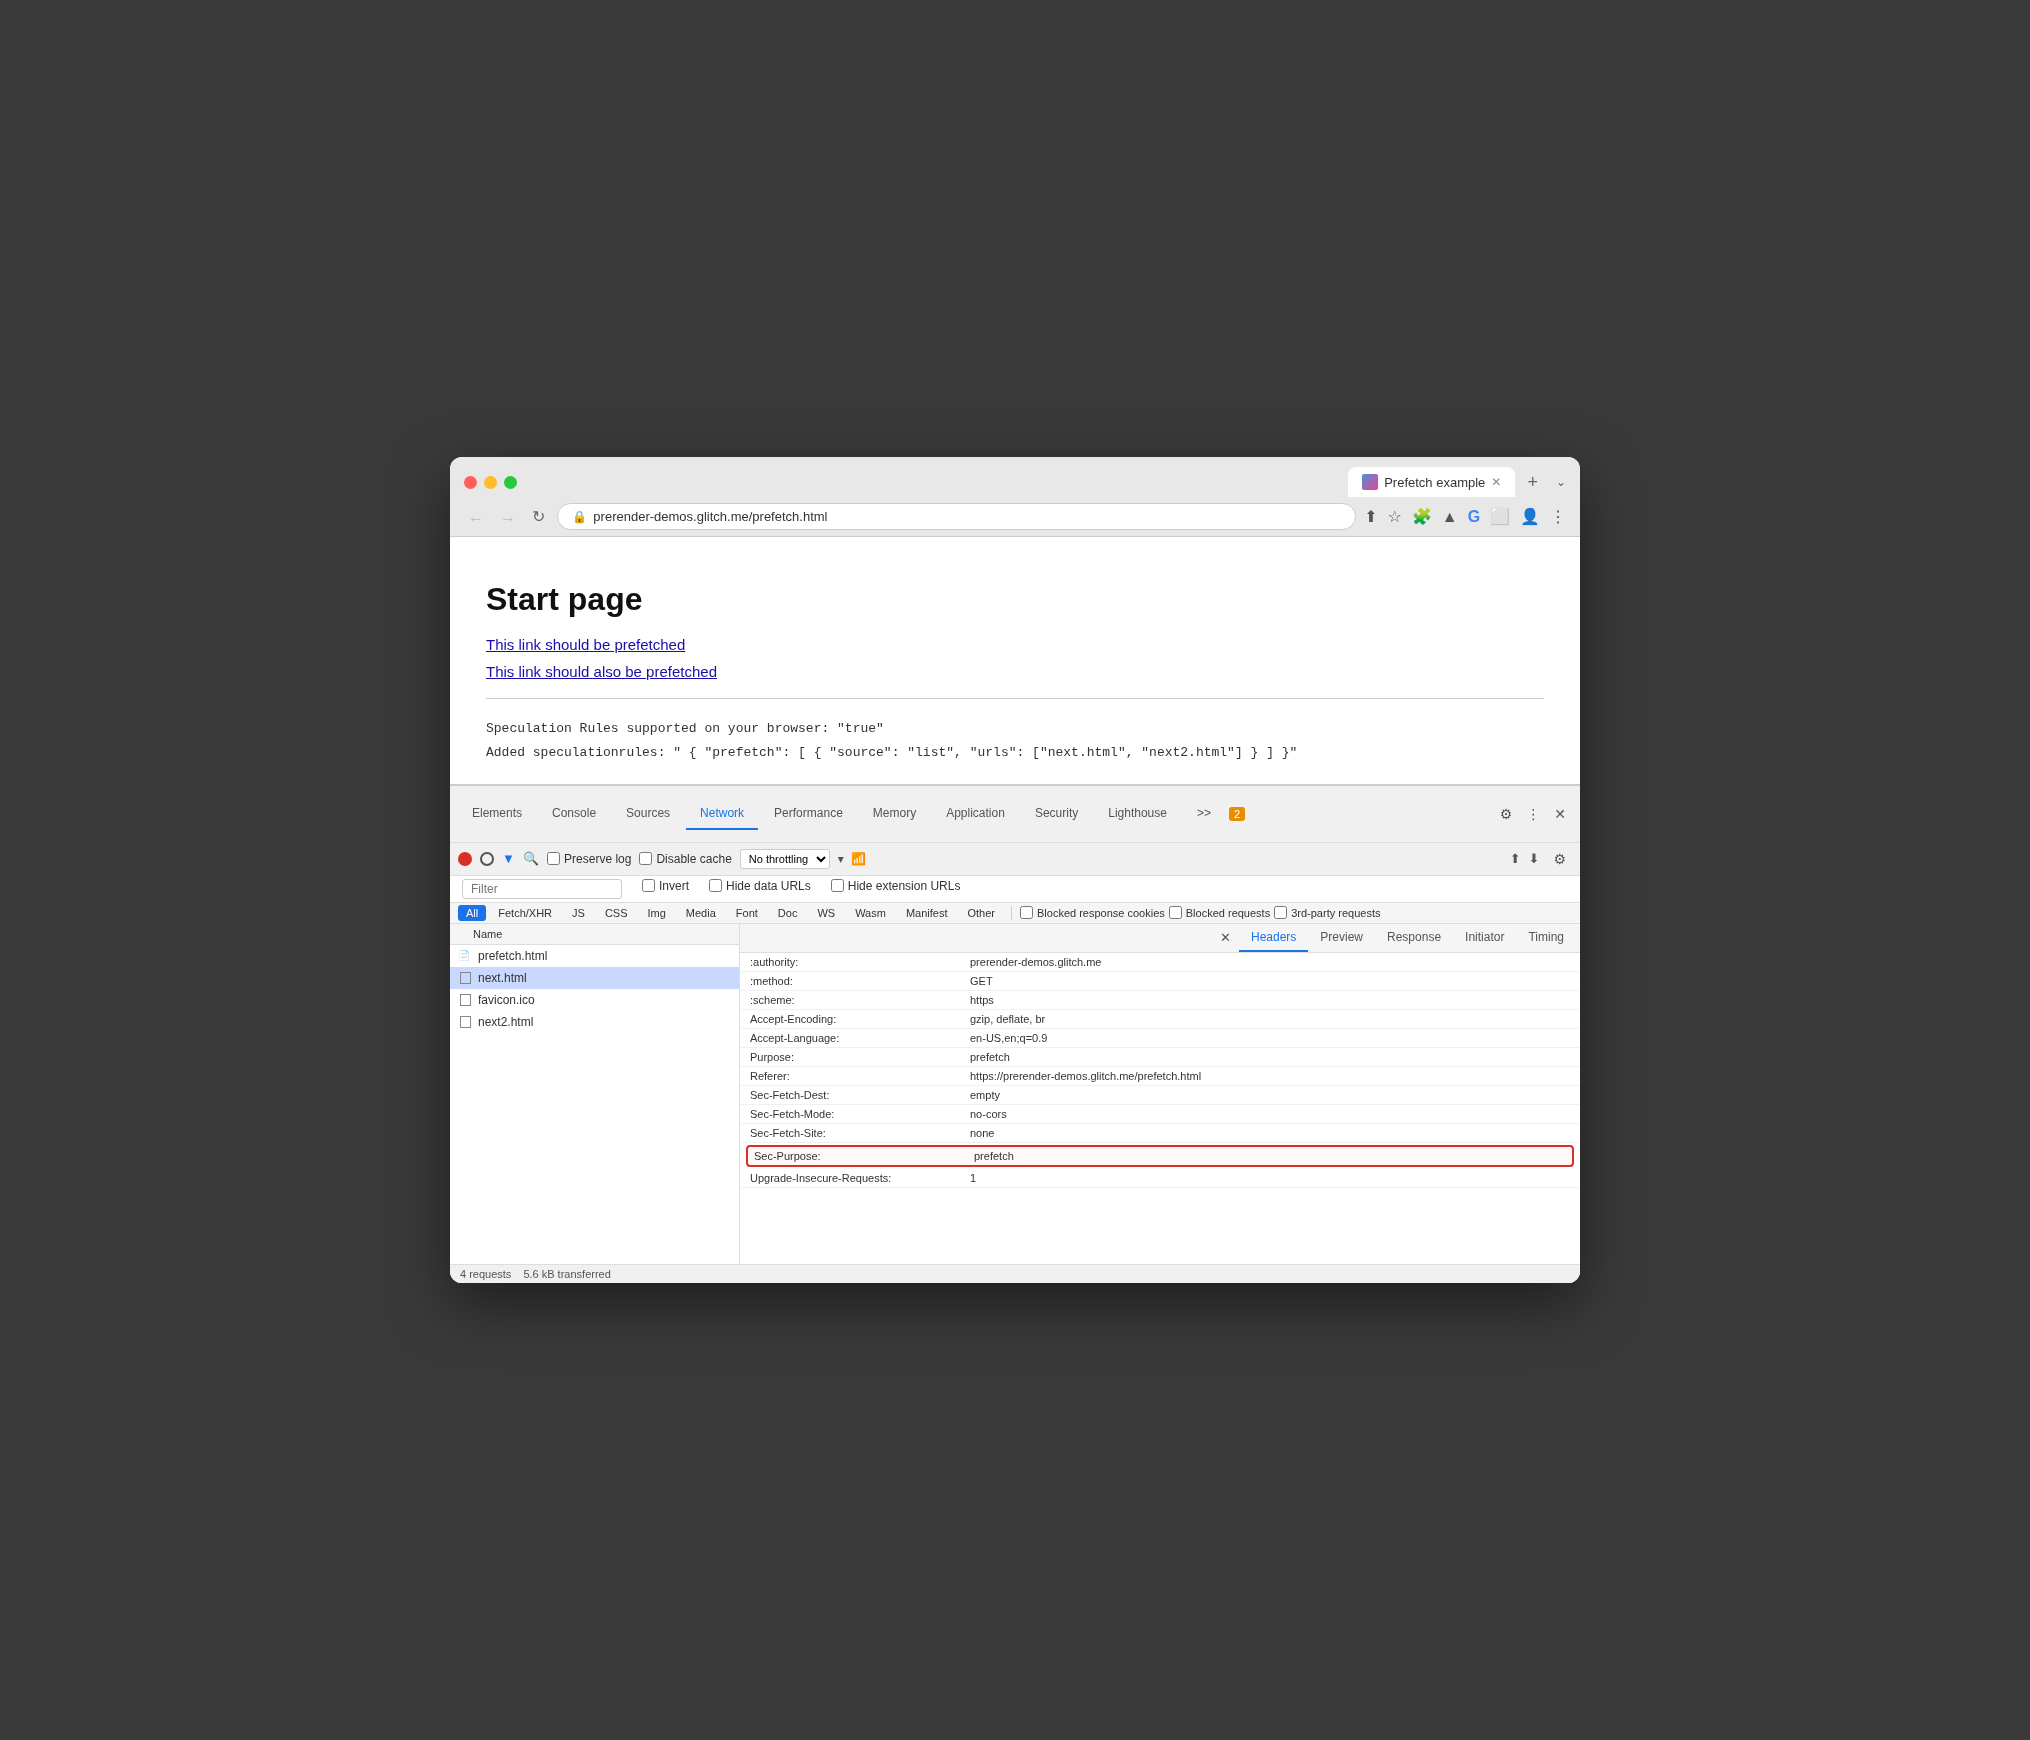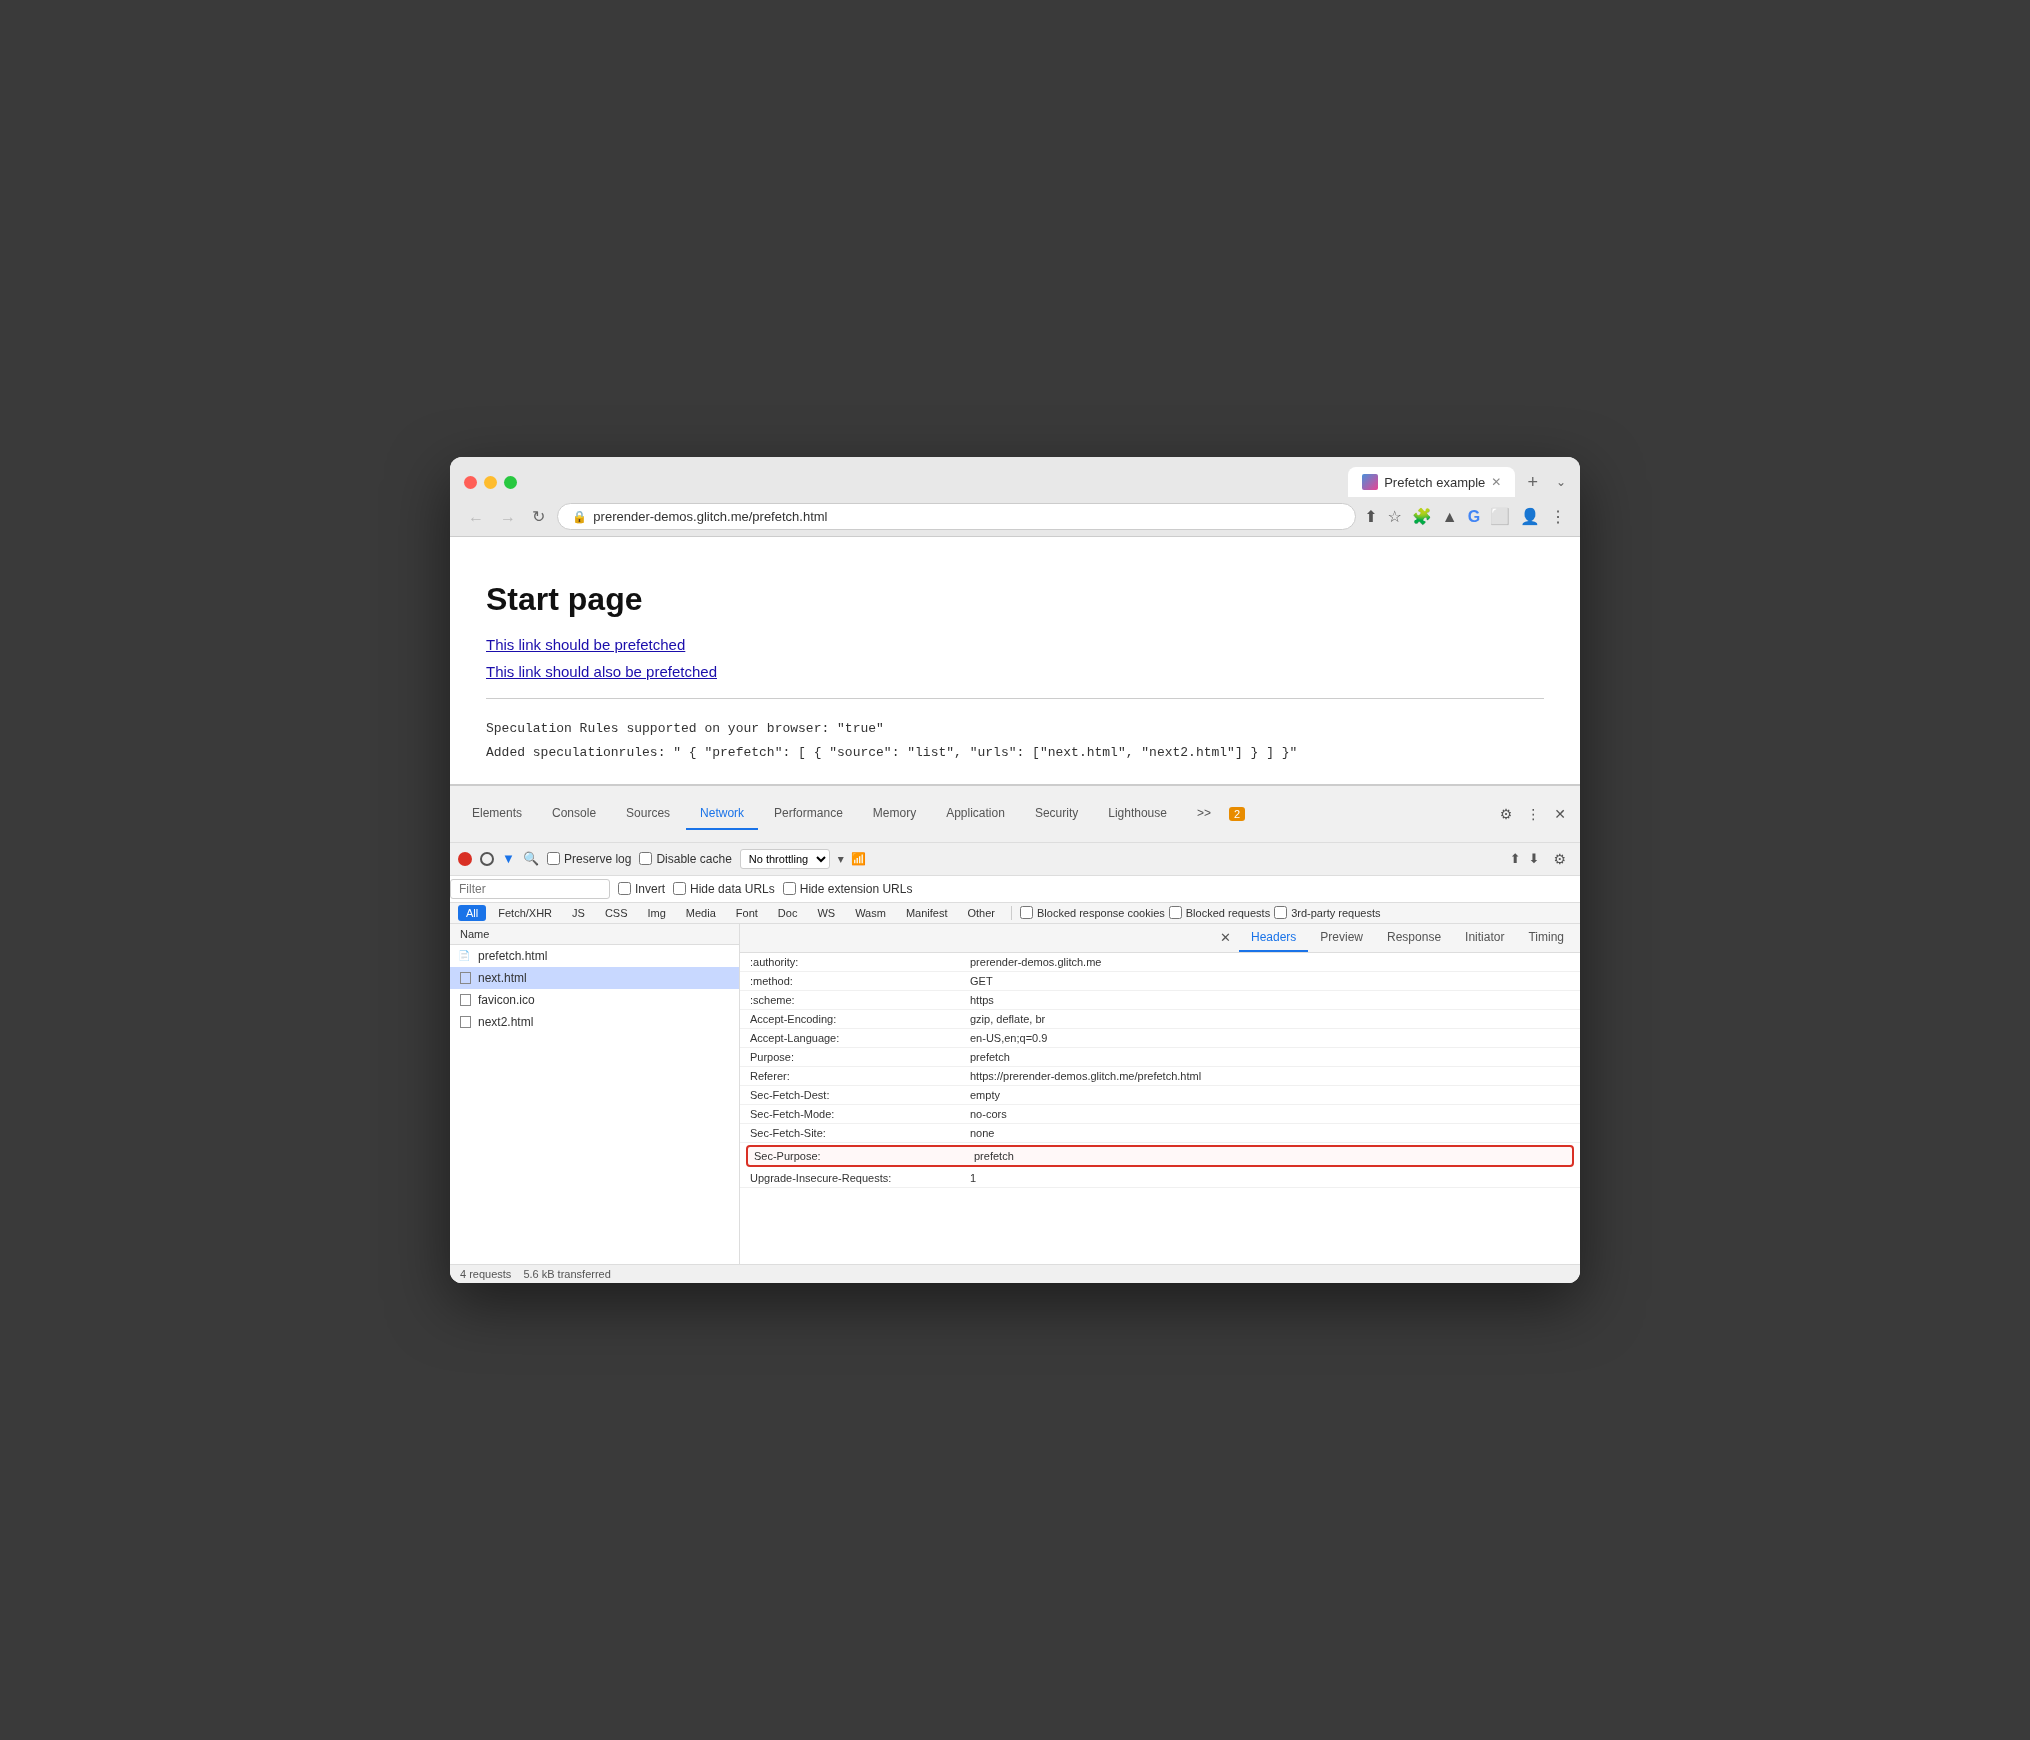--- a/index.html
+++ b/index.html
@@ -216,23 +216,23 @@
       font-size: 11px;
       border: 1px solid #ccc;
       background: white;
       padding: 2px 4px;
       border-radius: 3px;
     }
     .devtools-filter-bar {
       background: white;
       border-bottom: 1px solid #ddd;
       display: flex;
-      align-items: center;
-      padding: 3px 0;
-      gap: 8px;
+      align-items: flex-start;
+      padding: 3px 12px;
+      gap: 20px;
     }
     .filter-input {
       border: 1px solid #ccc;
       border-radius: 3px;
       padding: 2px 8px;
       font-size: 12px;
       width: 160px;
     }
     .type-bar {
       background: #f5f5f5;
@@ -262,21 +262,21 @@
     .network-list {
       width: 290px;
       border-right: 1px solid #ddd;
       background: white;
       overflow-y: auto;
       flex-shrink: 0;
     }
     .net-list-header {
       display: flex;
       align-items: center;
-      padding: 4px 10px;
+      padding: 4px 23px;
       background: #f5f5f5;
       border-bottom: 1px solid #ddd;
       font-size: 11px;
       color: #333;
       font-weight: 500;
     }
     .net-row {
       display: flex;
       align-items: center;
       padding: 4px 8px;

